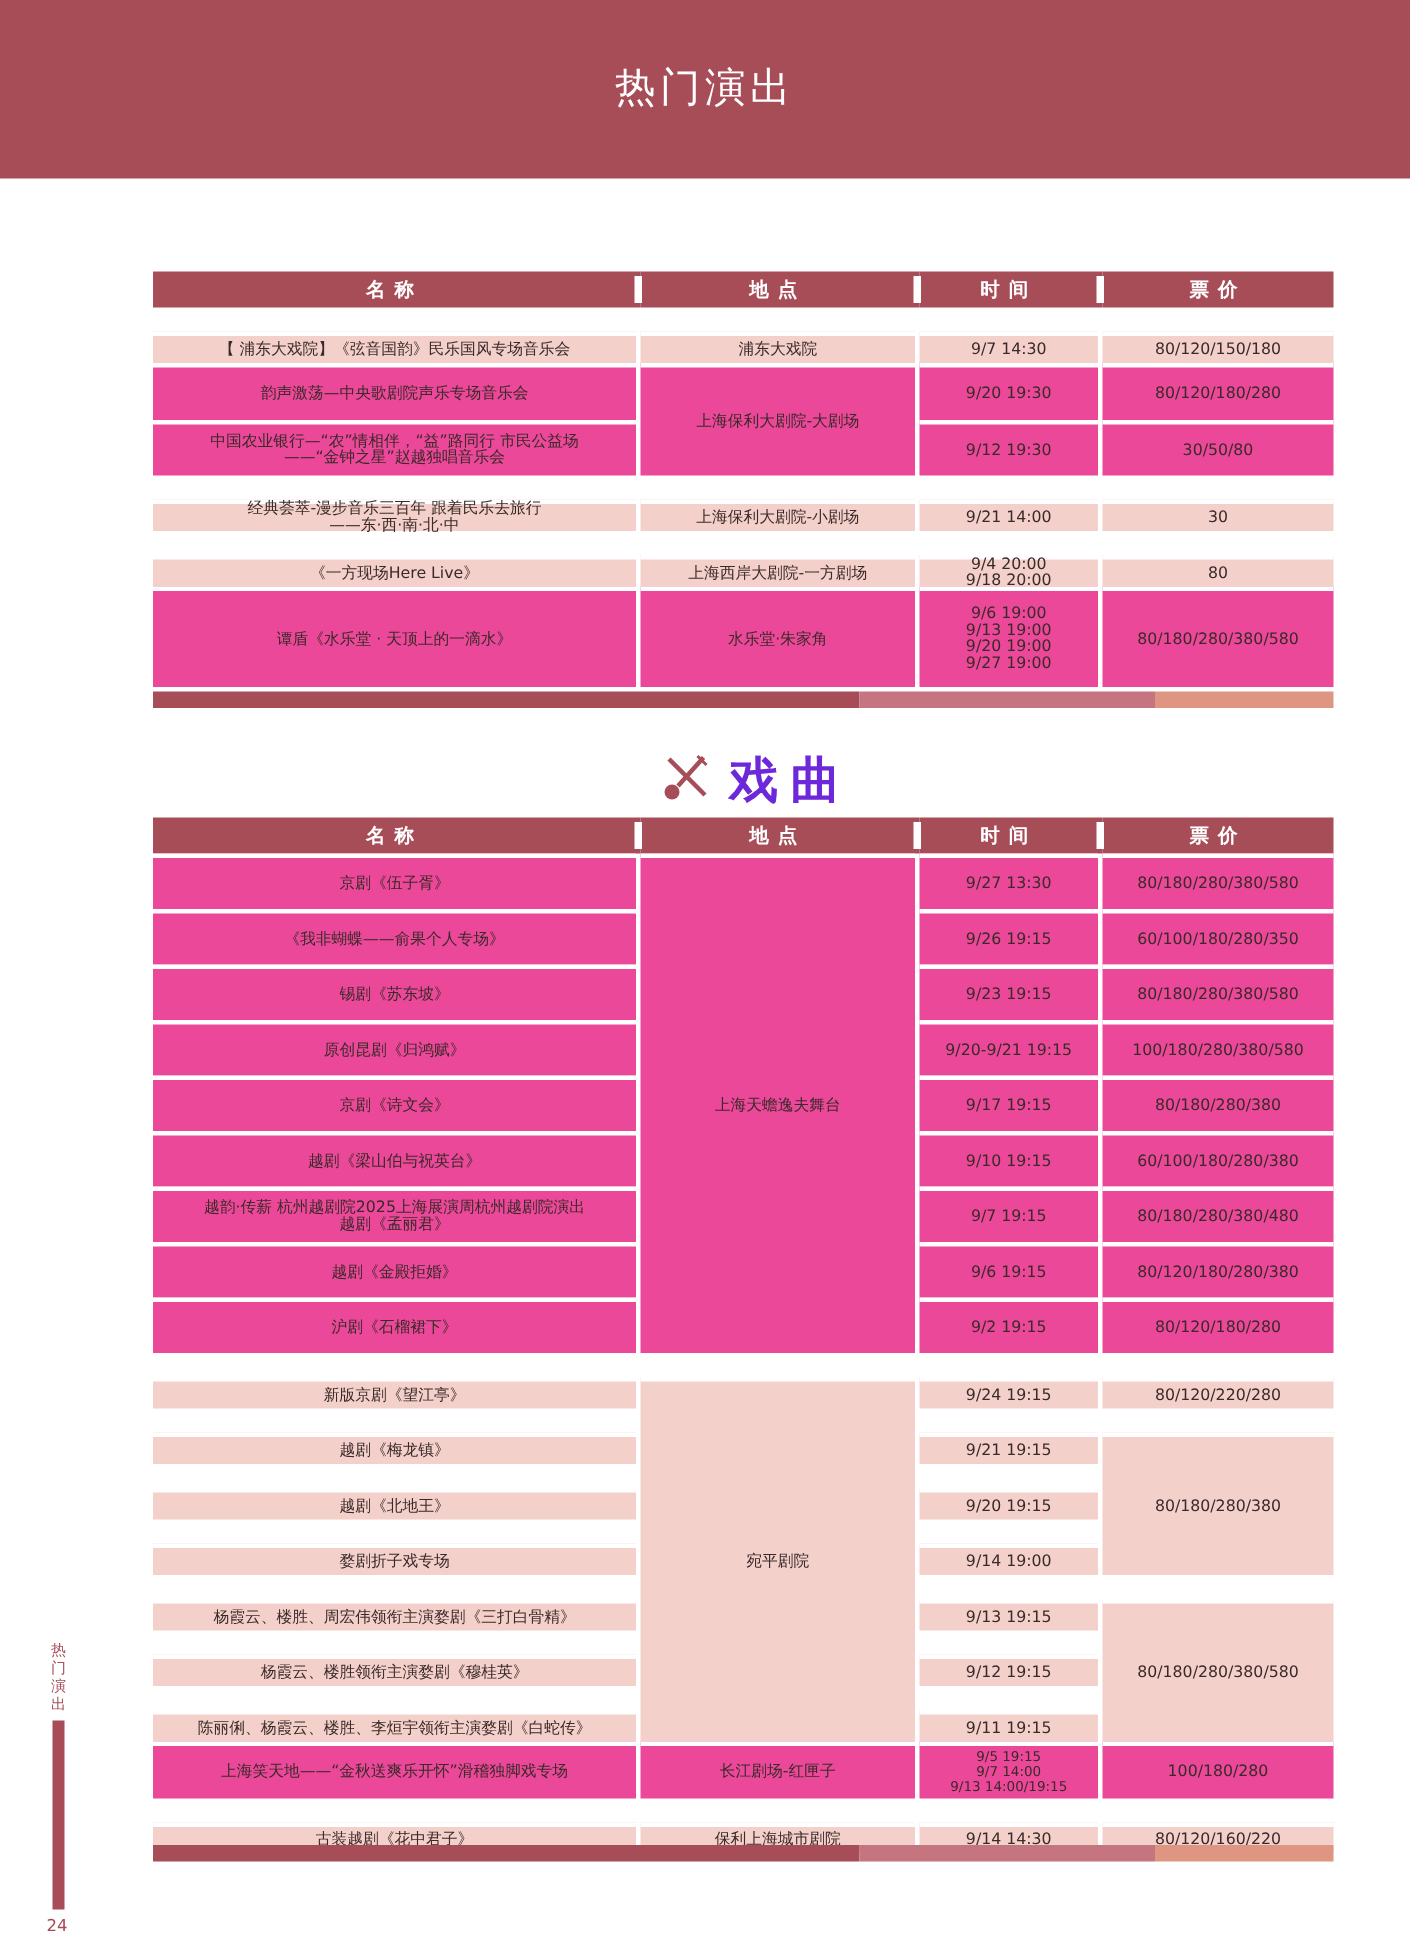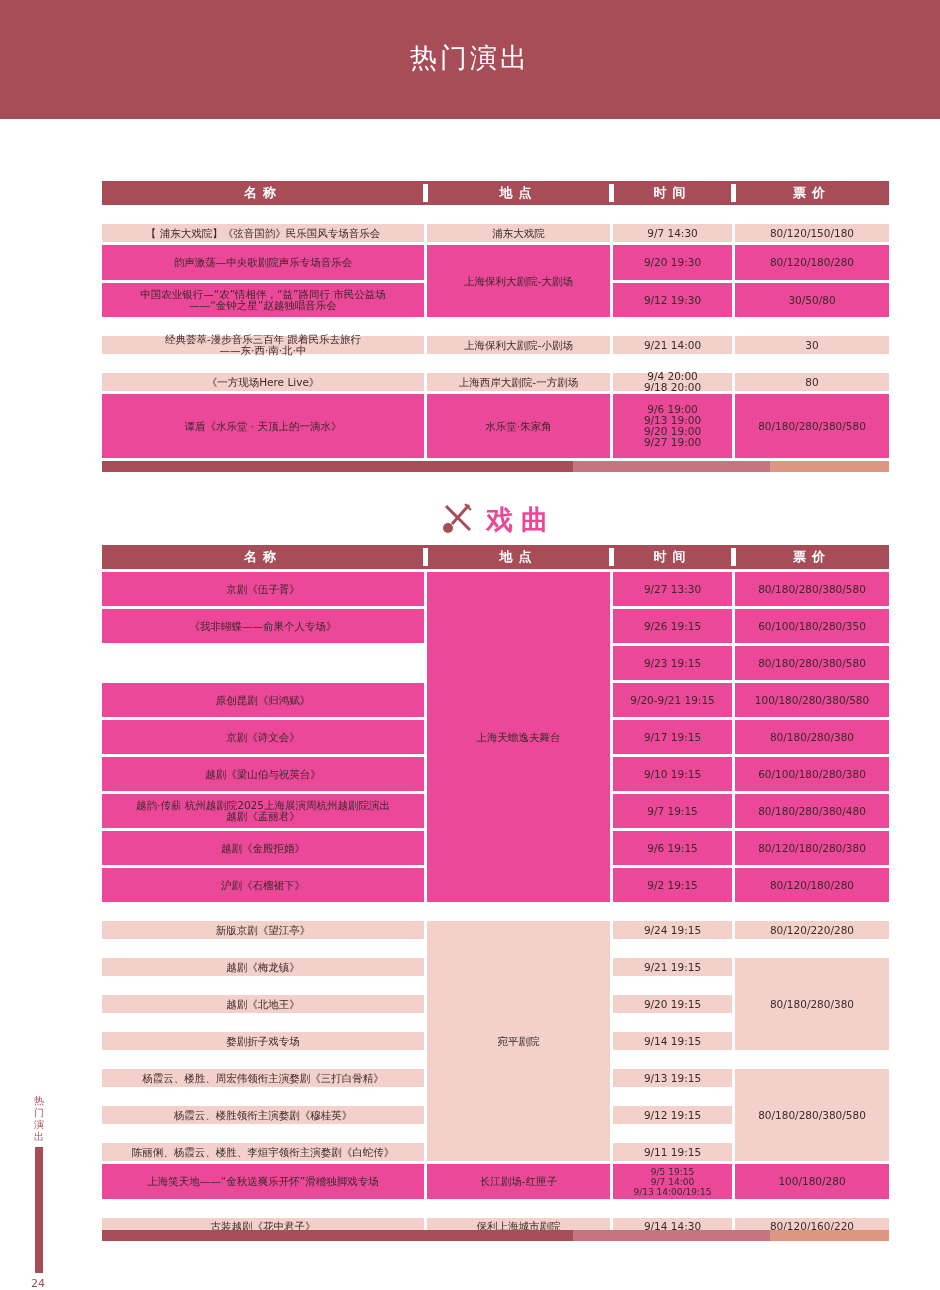--- a/index.html
+++ b/index.html
@@ -38,21 +38,21 @@
     .small { font-size: 9px; line-height: 10px; }
 
     .footer-bar { height: 11px; display: flex; margin-top: 0; }
     .fb-a { width: 471px; background: #a64d58; }
     .fb-b { width: 197px; background: #c47580; }
     .fb-c { width: 119px; background: #de9683; }
 
     .section-heading {
       position: absolute; left: 440px; top: 500px; height: 40px; display: flex; align-items: center; gap: 12px;
     }
-    .section-title { color: #ec4899; font-size: 27px; font-weight: bold; letter-spacing: 8px; }
+    .section-title { color: #6d28d9; font-size: 33px; font-weight: bold; letter-spacing: 8px; }
 
     .side-label {
       position: absolute; left: 33px; top: 1095px; width: 12px;
       color: #a64d58; font-size: 10px; line-height: 12px; text-align: center;
     }
     .side-bar { position: absolute; left: 35px; top: 1147px; width: 8px; height: 126px; background: #a64d58; }
     .page-num { position: absolute; left: 31px; top: 1277px; color: #a64d58; font-size: 11px; }
   </style>
 </head>
 <body>
@@ -145,20 +145,21 @@
   <div class="cell c-dark" style="grid-column:3;grid-row:19">保利上海城市剧院</div>
 
   <div class="cell c-light" style="grid-column:1;grid-row:2">京剧《伍子胥》</div>
   <div class="cell c-light" style="grid-column:5;grid-row:2">9/27 13:30</div>
   <div class="cell c-light" style="grid-column:7;grid-row:2">80/180/280/380/580</div>
 
   <div class="cell c-light" style="grid-column:1;grid-row:3">《我非蝴蝶——俞果个人专场》</div>
   <div class="cell c-light" style="grid-column:5;grid-row:3">9/26 19:15</div>
   <div class="cell c-light" style="grid-column:7;grid-row:3">60/100/180/280/350</div>
 
+  <div class="cell c-light" style="grid-column:1;grid-row:4">锡剧《苏东坡》</div>
   <div class="cell c-light" style="grid-column:5;grid-row:4">9/23 19:15</div>
   <div class="cell c-light" style="grid-column:7;grid-row:4">80/180/280/380/580</div>
 
   <div class="cell c-light" style="grid-column:1;grid-row:5">原创昆剧《归鸿赋》</div>
   <div class="cell c-light" style="grid-column:5;grid-row:5">9/20-9/21 19:15</div>
   <div class="cell c-light" style="grid-column:7;grid-row:5">100/180/280/380/580</div>
 
   <div class="cell c-light" style="grid-column:1;grid-row:6">京剧《诗文会》</div>
   <div class="cell c-light" style="grid-column:5;grid-row:6">9/17 19:15</div>
   <div class="cell c-light" style="grid-column:7;grid-row:6">80/180/280/380</div>
@@ -185,21 +186,21 @@
   <div class="cell c-dark" style="grid-column:7;grid-row:11">80/120/220/280</div>
 
   <div class="cell c-dark" style="grid-column:1;grid-row:12">越剧《梅龙镇》</div>
   <div class="cell c-dark" style="grid-column:5;grid-row:12">9/21 19:15</div>
   <div class="cell c-dark" style="grid-column:7;grid-row:12/15">80/180/280/380</div>
 
   <div class="cell c-dark" style="grid-column:1;grid-row:13">越剧《北地王》</div>
   <div class="cell c-dark" style="grid-column:5;grid-row:13">9/20 19:15</div>
 
   <div class="cell c-dark" style="grid-column:1;grid-row:14">婺剧折子戏专场</div>
-  <div class="cell c-dark" style="grid-column:5;grid-row:14">9/14 19:15</div>
+  <div class="cell c-dark" style="grid-column:5;grid-row:14">9/14 19:00</div>
 
   <div class="cell c-dark" style="grid-column:1;grid-row:15">杨霞云、楼胜、周宏伟领衔主演婺剧《三打白骨精》</div>
   <div class="cell c-dark" style="grid-column:5;grid-row:15">9/13 19:15</div>
   <div class="cell c-dark" style="grid-column:7;grid-row:15/18">80/180/280/380/580</div>
 
   <div class="cell c-dark" style="grid-column:1;grid-row:16">杨霞云、楼胜领衔主演婺剧《穆桂英》</div>
   <div class="cell c-dark" style="grid-column:5;grid-row:16">9/12 19:15</div>
 
   <div class="cell c-dark" style="grid-column:1;grid-row:17">陈丽俐、杨霞云、楼胜、李烜宇领衔主演婺剧《白蛇传》</div>
   <div class="cell c-dark" style="grid-column:5;grid-row:17">9/11 19:15</div>

